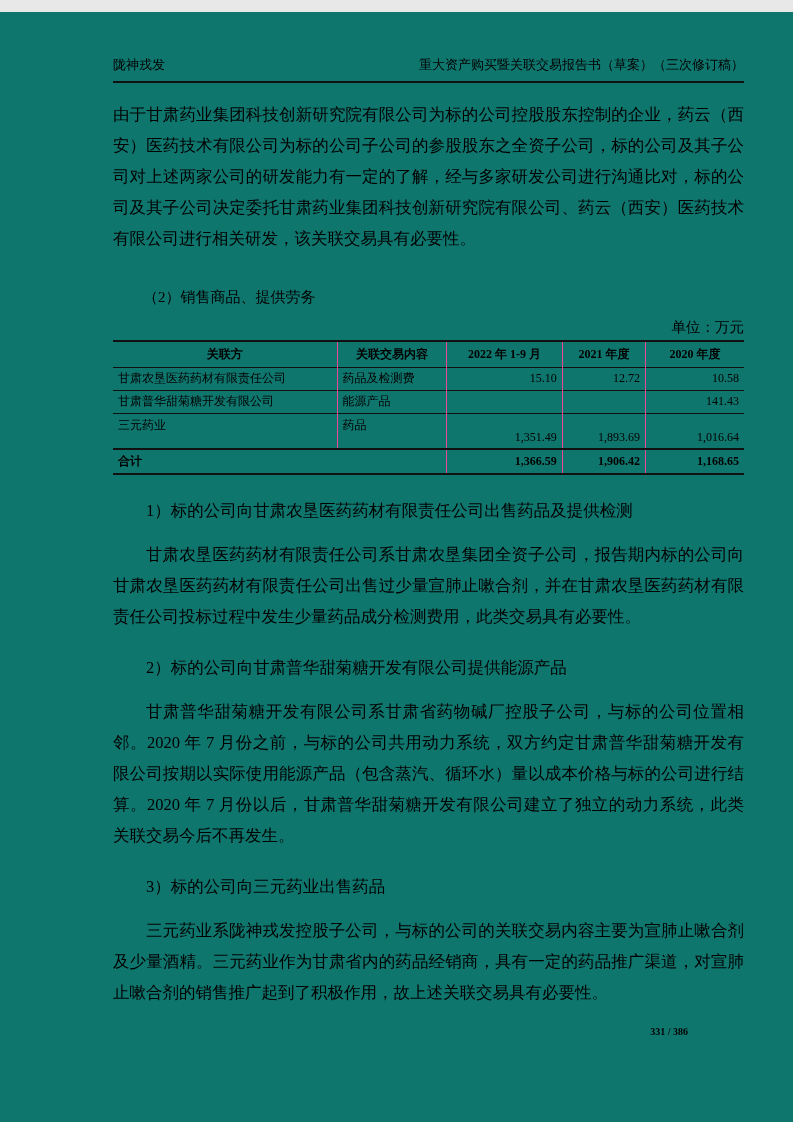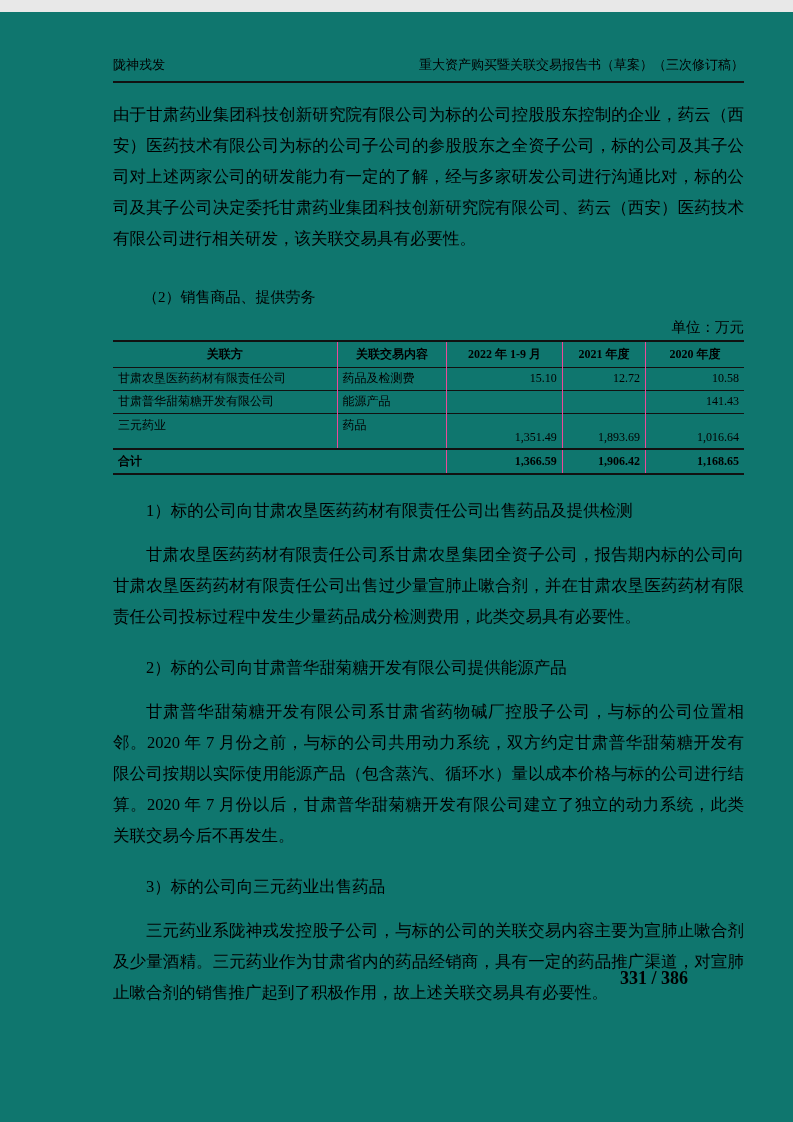--- a/index.html
+++ b/index.html
@@ -53,23 +53,23 @@
   table.rel-table thead th { border-top: none; font-weight: bold; text-align: center; height: 26px; }
   td.cell-text { text-align: left; }
   td.cell-num { text-align: right; }
   tr.row-tall td { height: 36px; }
   tr.row-tall td.cell-text { vertical-align: top; padding-top: 3px; }
   tr.row-tall td.cell-num { vertical-align: bottom; padding-bottom: 3px; }
   tr.row-total td { border-top: 2px solid #111; font-weight: bold; height: 25px; }
   tr.row-total td.total-label { text-align: left; }
   .page-number {
     position: absolute;
-    top: 956px;
+    top: 1014px;
     right: 105px;
-    font-size: 18px;
+    font-size: 10px;
     font-weight: bold;
   }
 </style>
 </head>
 <body>
 
 <div class="page">
 
   <div class="doc-header">
     <span>陇神戎发</span>

